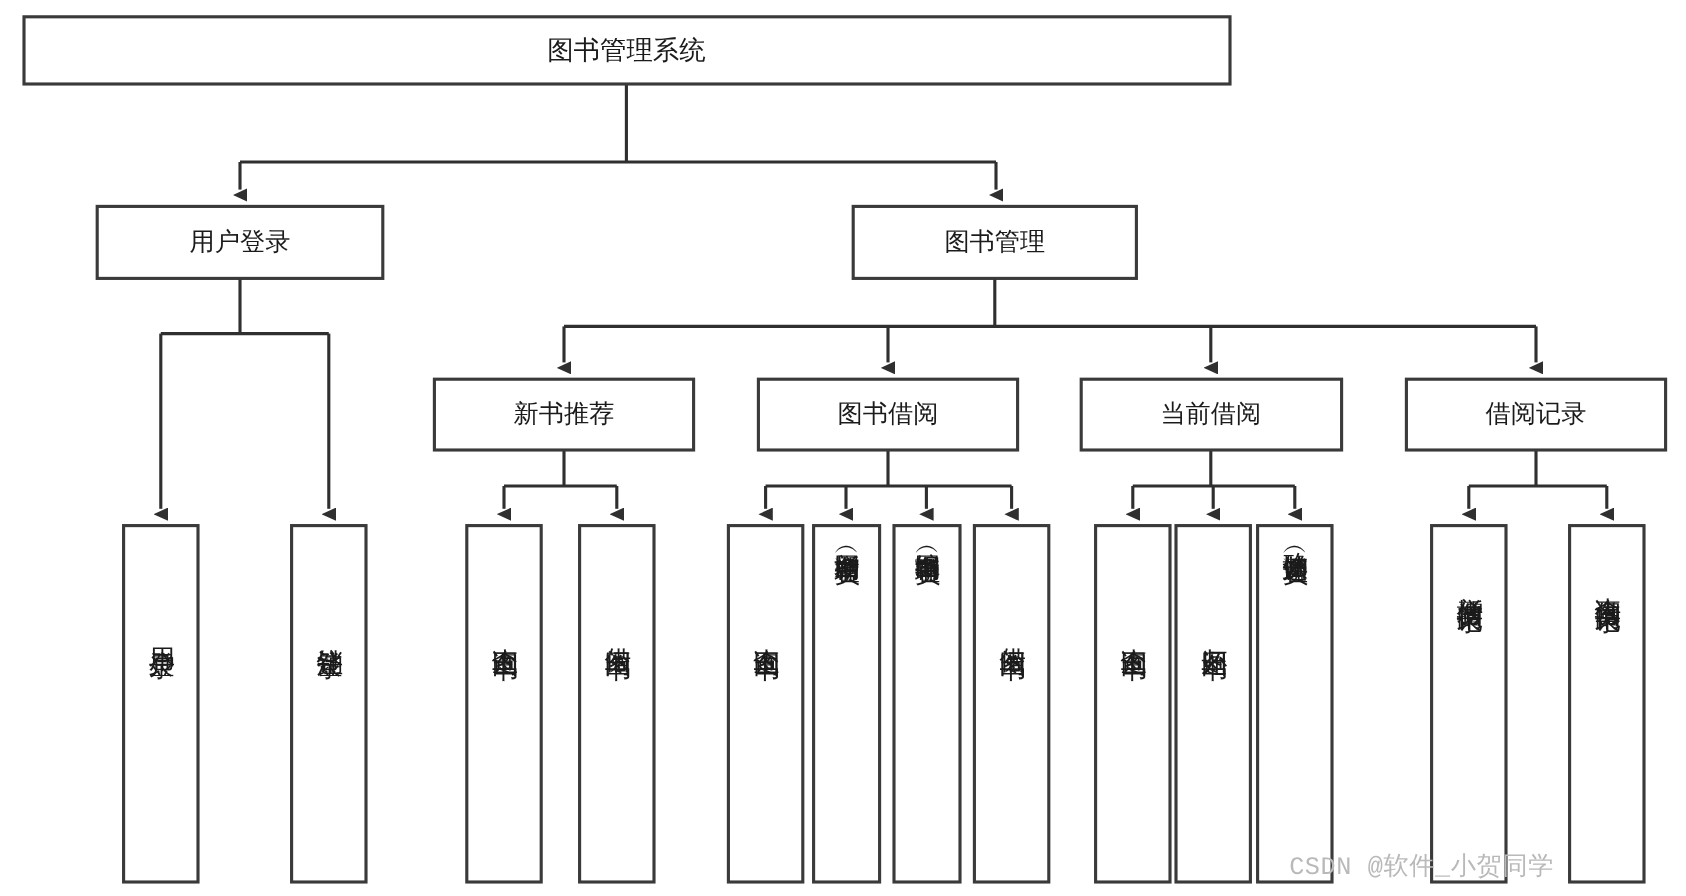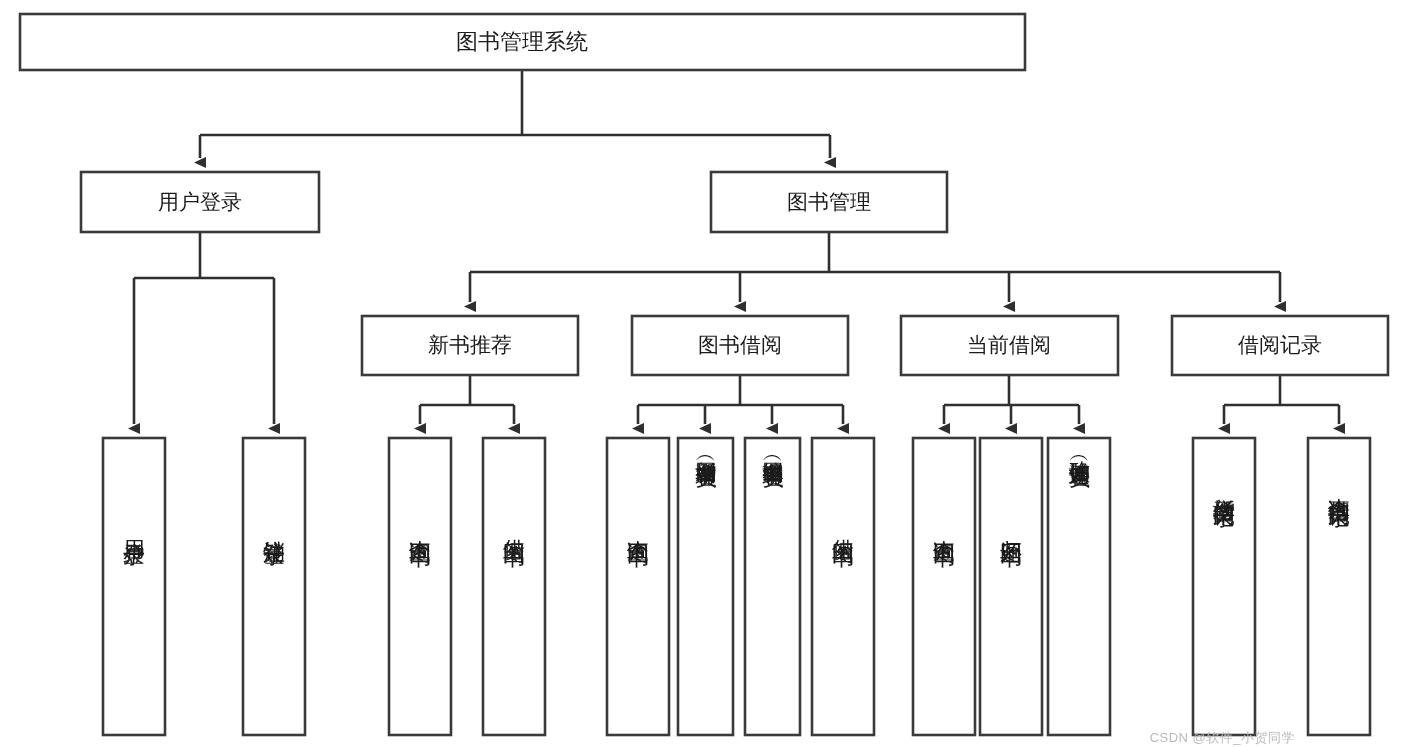--- a/index.html
+++ b/index.html
@@ -63,23 +63,23 @@
     font-family: "DejaVu Sans", "Liberation Sans", sans-serif;
     font-size: 22px;
     line-height: 1;
     letter-spacing: 2px;
     color: #1b1b1b;
     white-space: nowrap;
   }
   .watermark {
     position: absolute;
     right: 8px;
-    bottom: 0;
-    font-family: Liberation Sans, sans-serif;
-    font-size: 13px;
+    bottom: 12px;
+    font-family: Liberation Mono, monospace;
+    font-size: 21px;
     color: #b9b9b9;
     letter-spacing: 0.5px;
     user-select: none;
   }
 </style>
 </head>
 <body>
 
 <div id="diagram-root">
 

